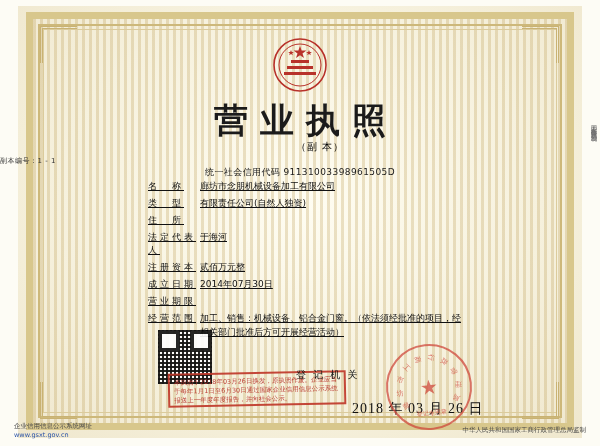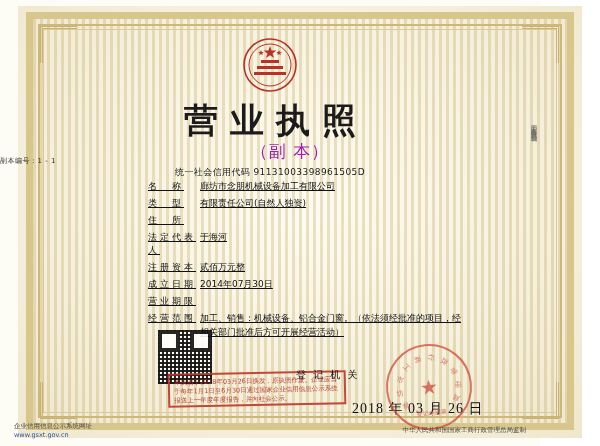--- a/index.html
+++ b/index.html
@@ -8,21 +8,21 @@
   }
   body {
     width: 600px;
     height: 446px;
     background: #ffffff;
     font-family: "Liberation Sans", sans-serif;
     overflow: hidden;
   }
   .page {
     position: relative;
-    width: 540px;
+    width: 600px;
     height: 446px;
     background: #fdfcf5;
   }
   
   .paper {
     position: absolute;
     left: 18px;
     top: 6px;
     width: 564px;
     height: 432px;
@@ -96,22 +96,22 @@
     letter-spacing: 12px;
     color: #1b1b1b;
     text-indent: 12px;
   }
   .doc-subtitle {
     position: absolute;
     left: 0; right: 0;
     top: 140px;
     text-align: center;
     font-family: "DejaVu Sans", "Liberation Sans", sans-serif;
-    font-size: 17px;
-    color: #a21caf;
+    font-size: 10px;
+    color: #000000;
     letter-spacing: 1px;
     padding-left: 40px;
   }
   .serial {
     position: absolute;
     left: 0; right: 0;
     top: 156px;
     text-align: left;
     font-family: "DejaVu Sans", "Liberation Sans", sans-serif;
     font-size: 7px;

